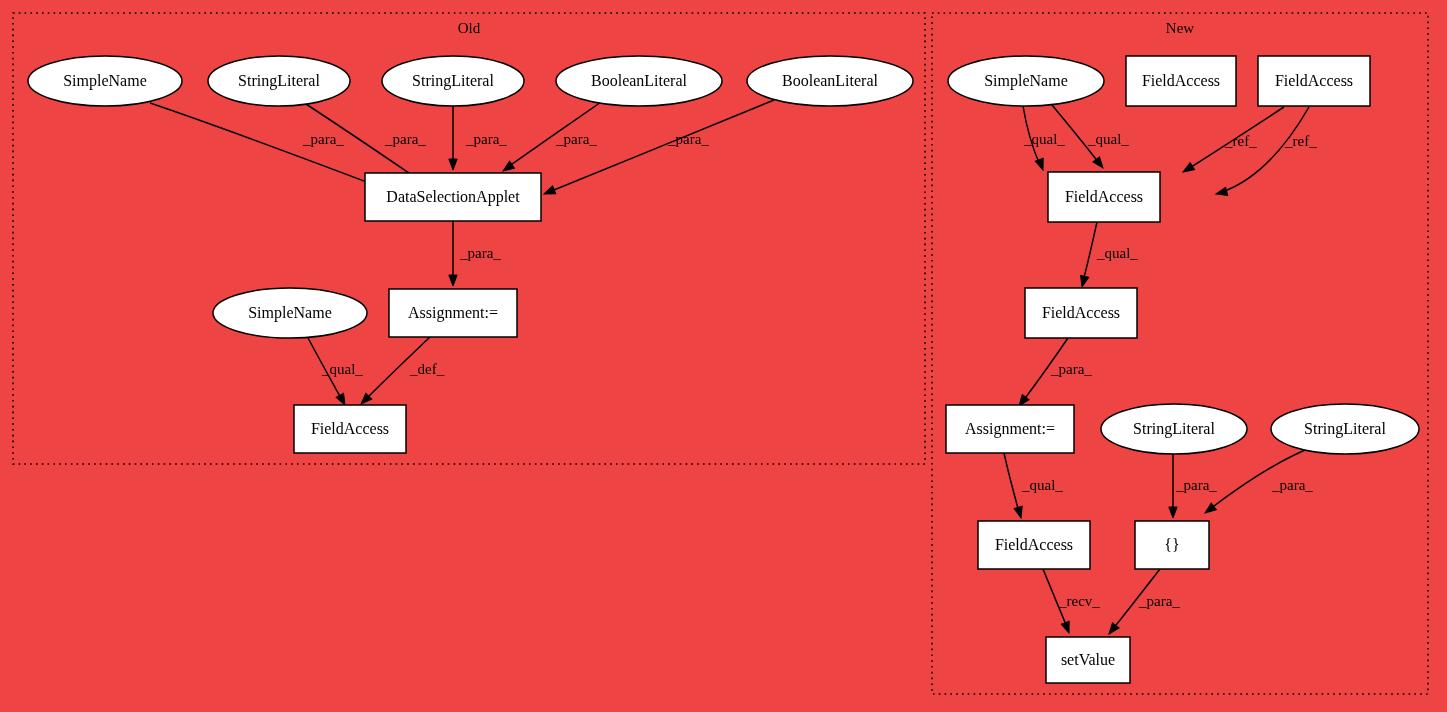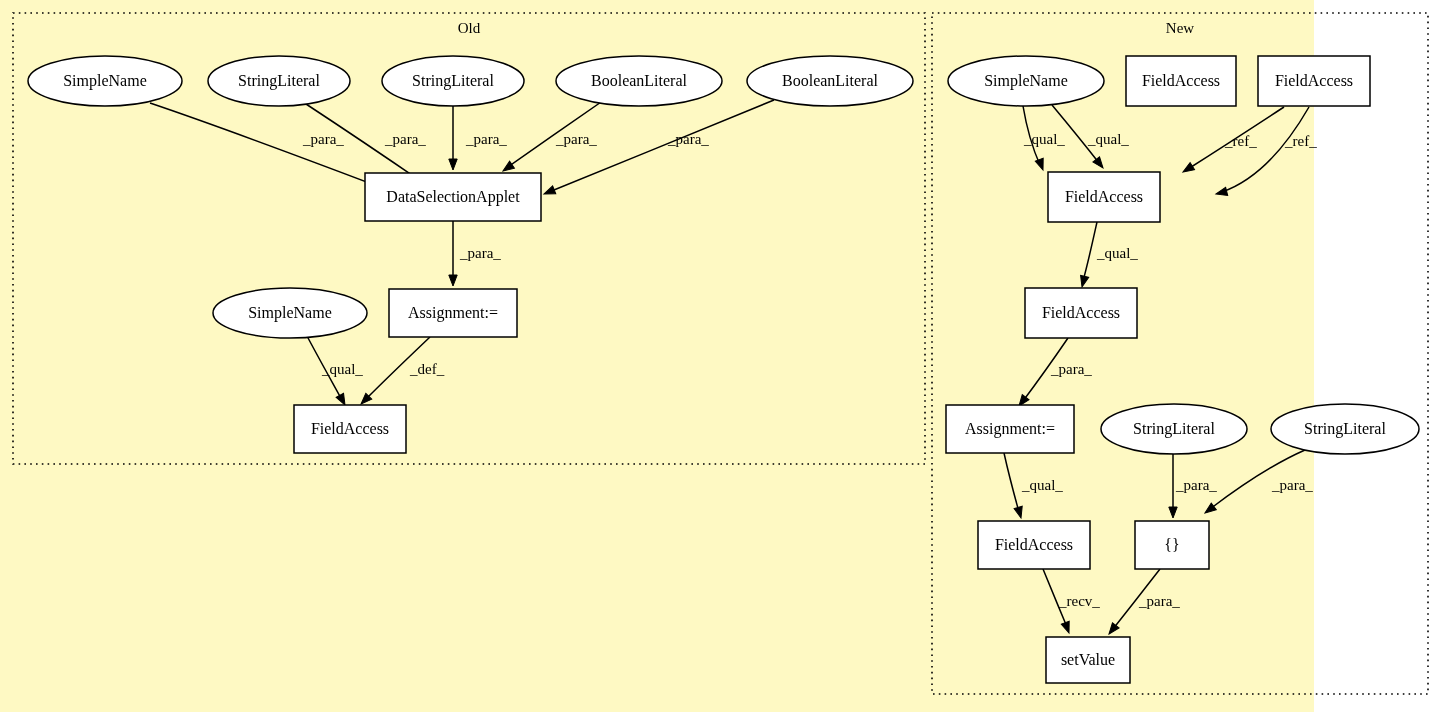--- a/index.html
+++ b/index.html
@@ -8,23 +8,23 @@
     background: #ffffff;
   }
   body {
     width: 1447px;
     height: 712px;
     font-family: "Liberation Serif", "DejaVu Serif", serif;
     overflow: hidden;
   }
   #canvas {
     position: relative;
-    width: 1314px;
+    width: 1447px;
     height: 712px;
-    background: #fef9c3;
+    background: #ef4444;
   }
   svg#graph {
     position: absolute;
     left: 0;
     top: 0;
     width: 1447px;
     height: 712px;
   }
   .cluster-rect {
     fill: none;

